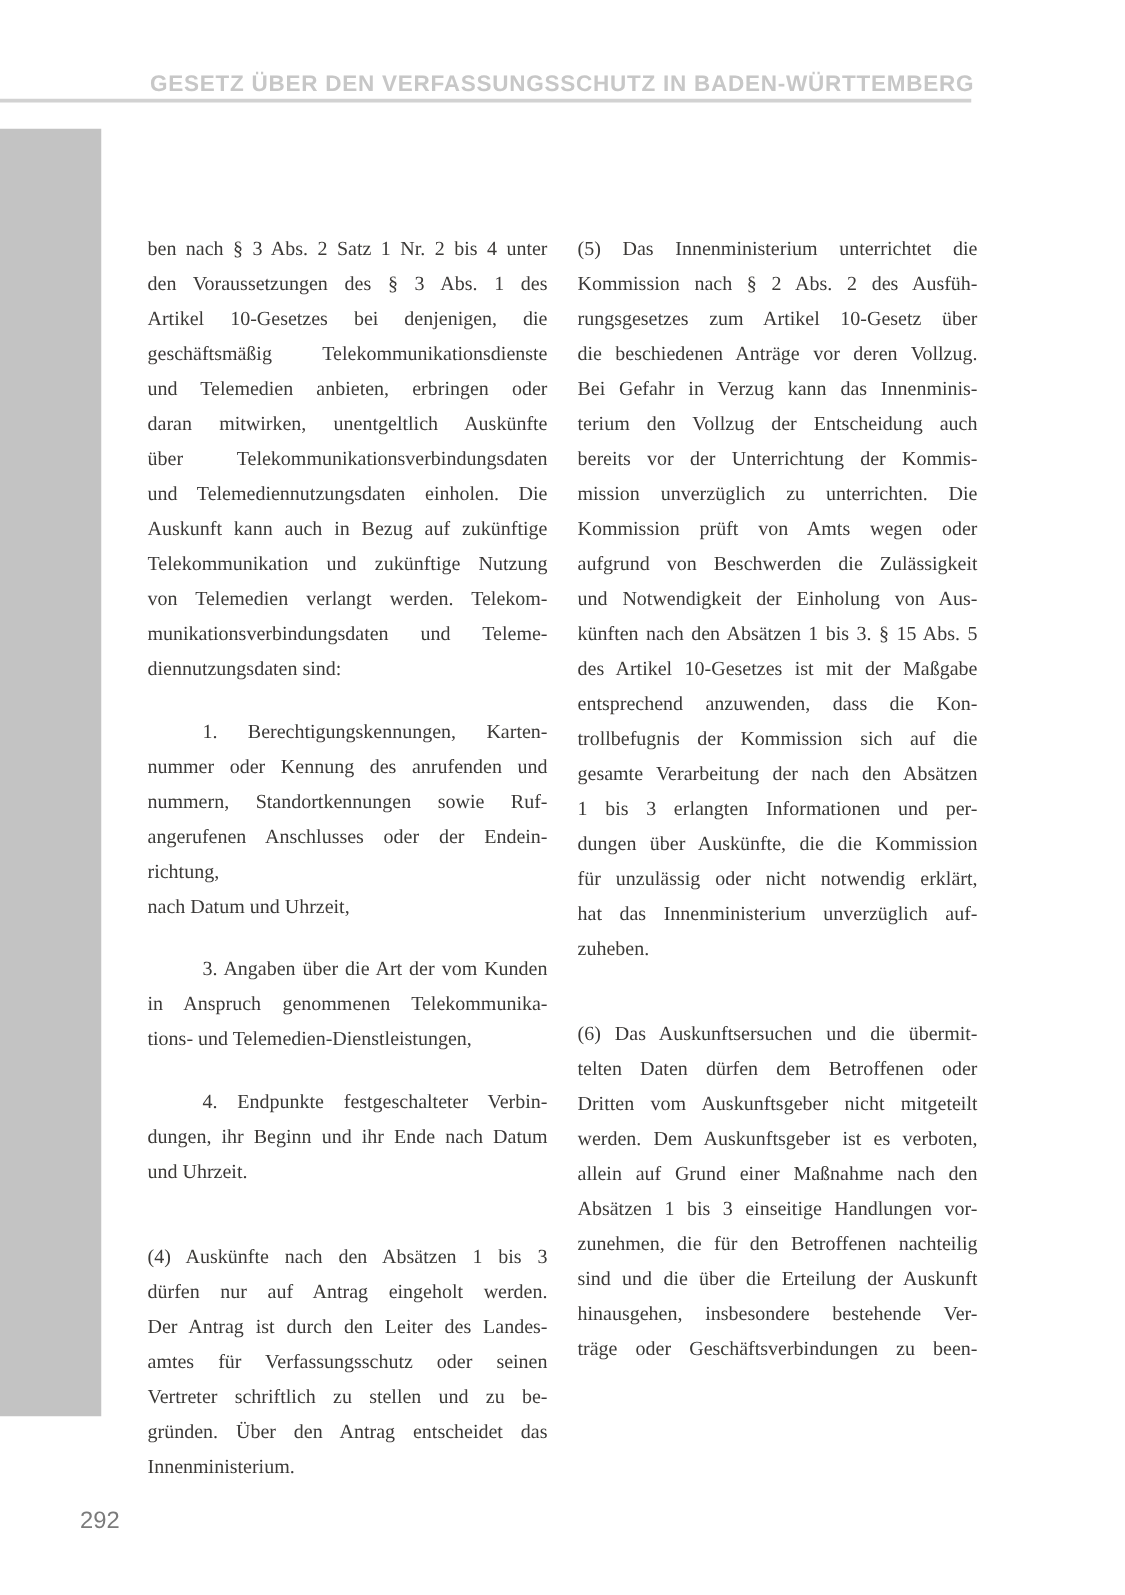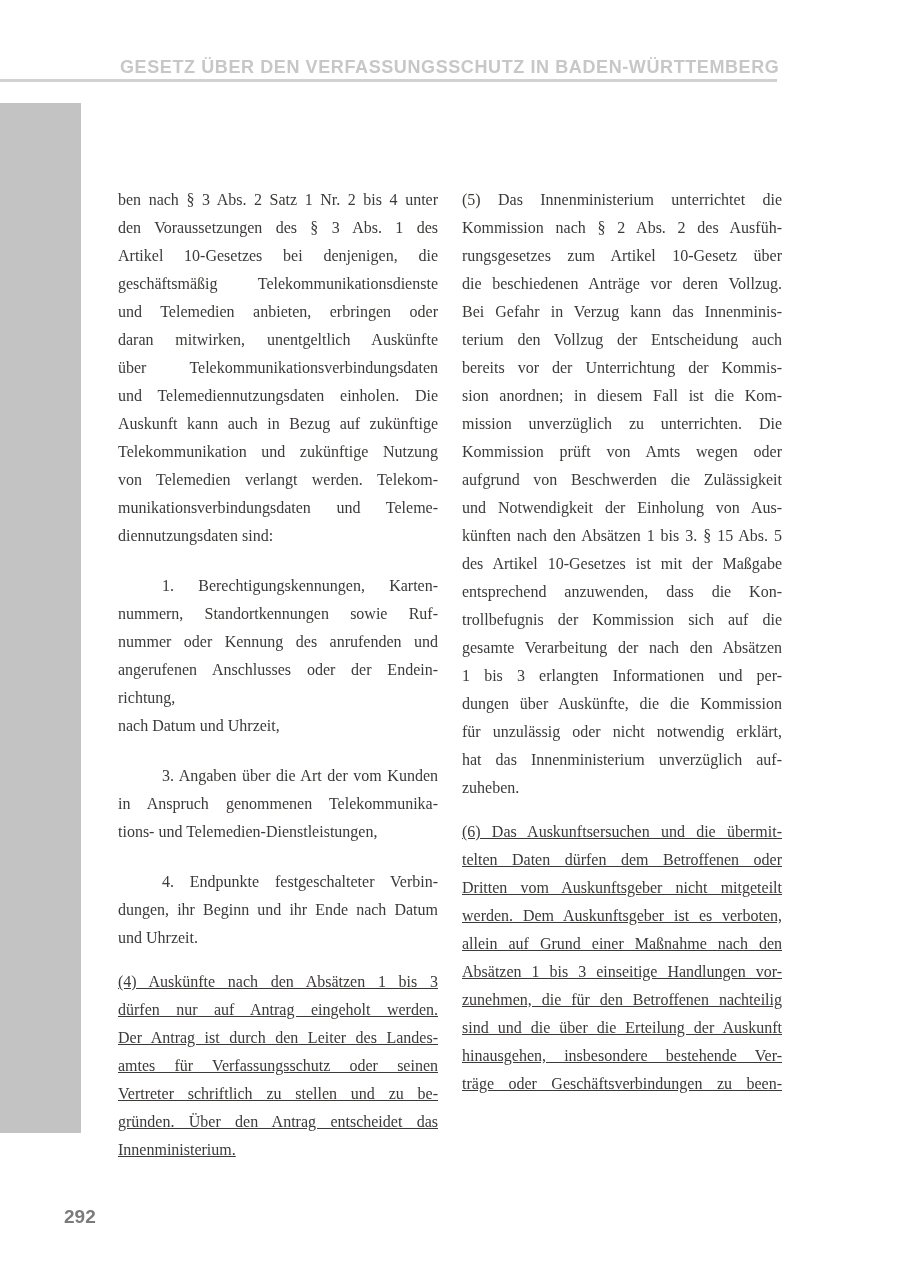--- a/index.html
+++ b/index.html
@@ -45,37 +45,37 @@
   .col{
     position:absolute;
     top:186px;
     width:320px;
     color:var(--body-text);
     font-size:16px;
   }
   .col-left{left:118px;}
   .col-right{left:462px;}
   .para{margin:0;}
-  .para.space-above{margin-top:16px;text-decoration:underline;}
+  .para.space-above{margin-top:40px;}
   .line{
     height:28px;
     line-height:28px;
     text-align:justify;
     text-align-last:justify;
     white-space:nowrap;
     overflow:hidden;
   }
   .line.end{text-align-last:left;}
   .line.indent{text-indent:44px;margin-top:22px;}
   .page-number{
     position:absolute;
     left:64px;top:1206px;
     font-family:"Liberation Sans","DejaVu Sans",sans-serif;
     font-size:19px;
-    font-weight:bold;
+    font-weight:normal;
     color:var(--page-number);
   }
 </style>
 </head>
 <body>
 
 <div class="page">
   <div class="header-title">GESETZ ÜBER DEN VERFASSUNGSSCHUTZ IN BADEN-WÜRTTEMBERG</div>
   <div class="header-rule"></div>
   <div class="margin-bar"></div>
@@ -90,22 +90,22 @@
         <div class="line">über Telekommunikationsverbindungsdaten</div>
         <div class="line">und Telemediennutzungsdaten einholen. Die</div>
         <div class="line">Auskunft kann auch in Bezug auf zukünftige</div>
         <div class="line">Telekommunikation und zukünftige Nutzung</div>
         <div class="line">von Telemedien verlangt werden. Telekom-</div>
         <div class="line">munikationsverbindungsdaten und Teleme-</div>
         <div class="line end">diennutzungsdaten sind:</div>
       </div>
       <div class="para">
         <div class="line indent">1. Berechtigungskennungen, Karten-</div>
+        <div class="line">nummer oder Kennung des anrufenden und</div>
         <div class="line">nummern, Standortkennungen sowie Ruf-</div>
-        <div class="line">nummer oder Kennung des anrufenden und</div>
         <div class="line">angerufenen Anschlusses oder der Endein-</div>
         <div class="line end">richtung,</div>
       </div>
       <div class="para">
         <div class="line end">nach Datum und Uhrzeit,</div>
       </div>
       <div class="para">
         <div class="line indent">3. Angaben über die Art der vom Kunden</div>
         <div class="line">in Anspruch genommenen Telekommunika-</div>
         <div class="line end">tions- und Telemedien-Dienstleistungen,</div>
@@ -127,21 +127,20 @@
     </div>
   <div class="col col-right">
       <div class="para">
         <div class="line">(5) Das Innenministerium unterrichtet die</div>
         <div class="line">Kommission nach § 2 Abs. 2 des Ausfüh-</div>
         <div class="line">rungsgesetzes zum Artikel 10-Gesetz über</div>
         <div class="line">die beschiedenen Anträge vor deren Vollzug.</div>
         <div class="line">Bei Gefahr in Verzug kann das Innenminis-</div>
         <div class="line">terium den Vollzug der Entscheidung auch</div>
         <div class="line">bereits vor der Unterrichtung der Kommis-</div>
-        <div class="line">sion anordnen; in diesem Fall ist die Kom-</div>
         <div class="line">mission unverzüglich zu unterrichten. Die</div>
         <div class="line">Kommission prüft von Amts wegen oder</div>
         <div class="line">aufgrund von Beschwerden die Zulässigkeit</div>
         <div class="line">und Notwendigkeit der Einholung von Aus-</div>
         <div class="line">künften nach den Absätzen 1 bis 3. § 15 Abs. 5</div>
         <div class="line">des Artikel 10-Gesetzes ist mit der Maßgabe</div>
         <div class="line">entsprechend anzuwenden, dass die Kon-</div>
         <div class="line">trollbefugnis der Kommission sich auf die</div>
         <div class="line">gesamte Verarbeitung der nach den Absätzen</div>
         <div class="line">1 bis 3 erlangten Informationen und per-</div>

